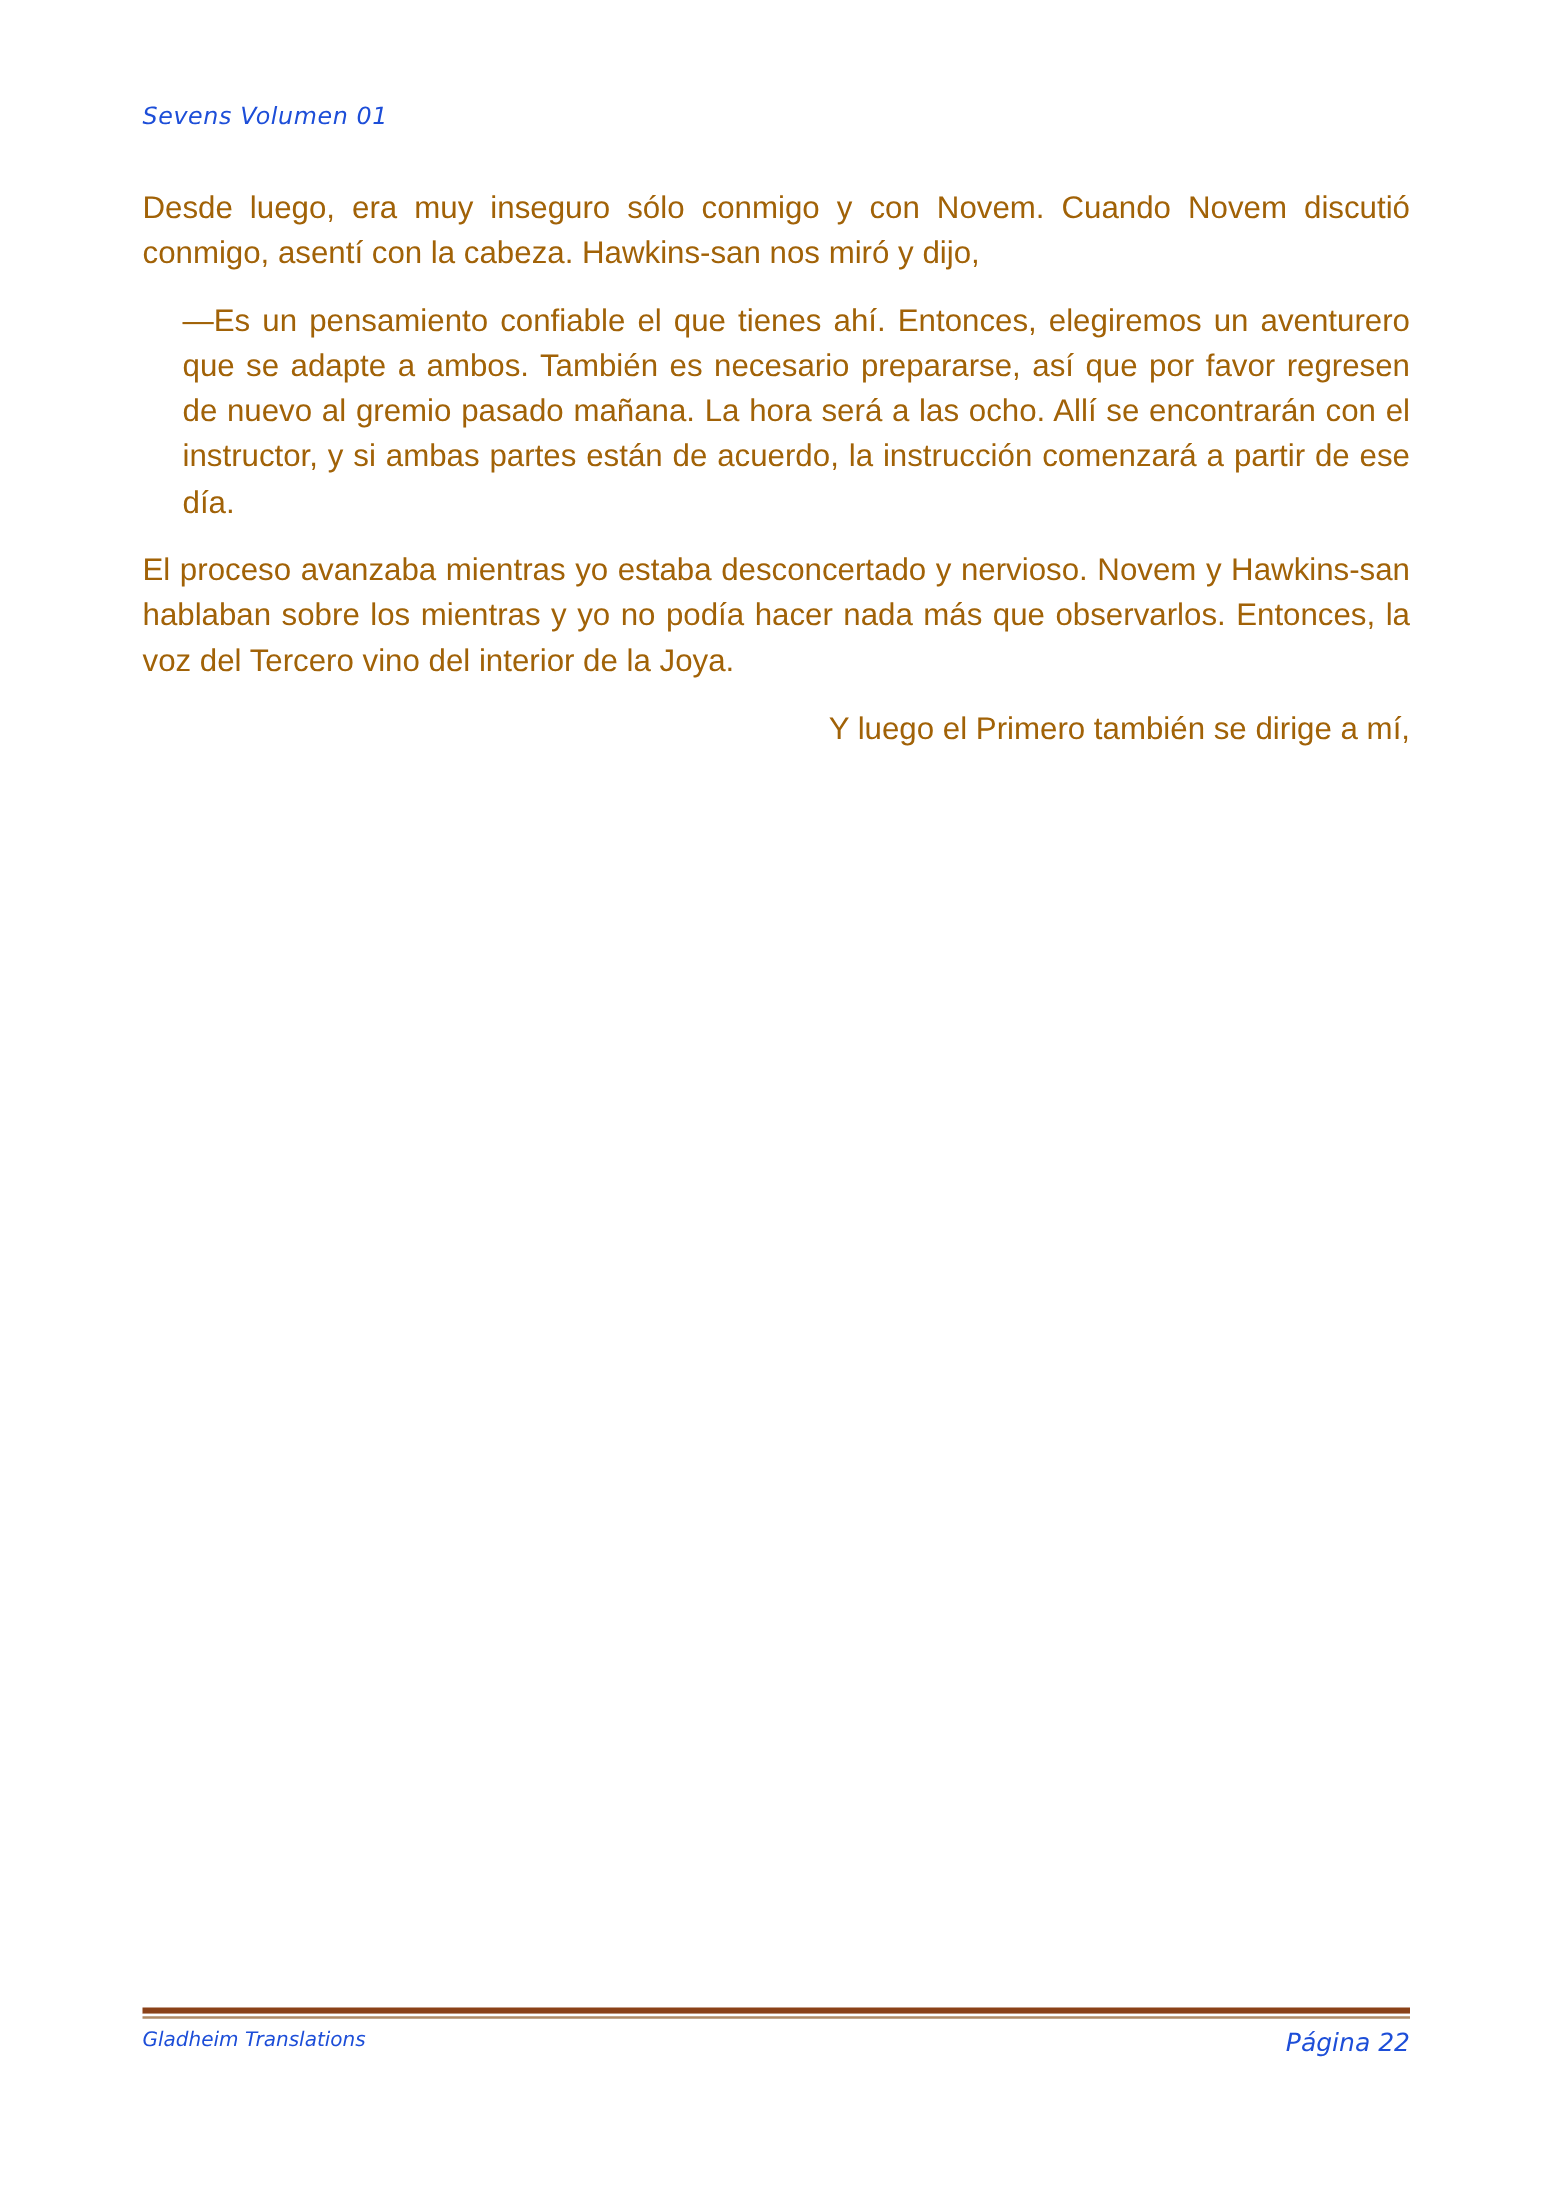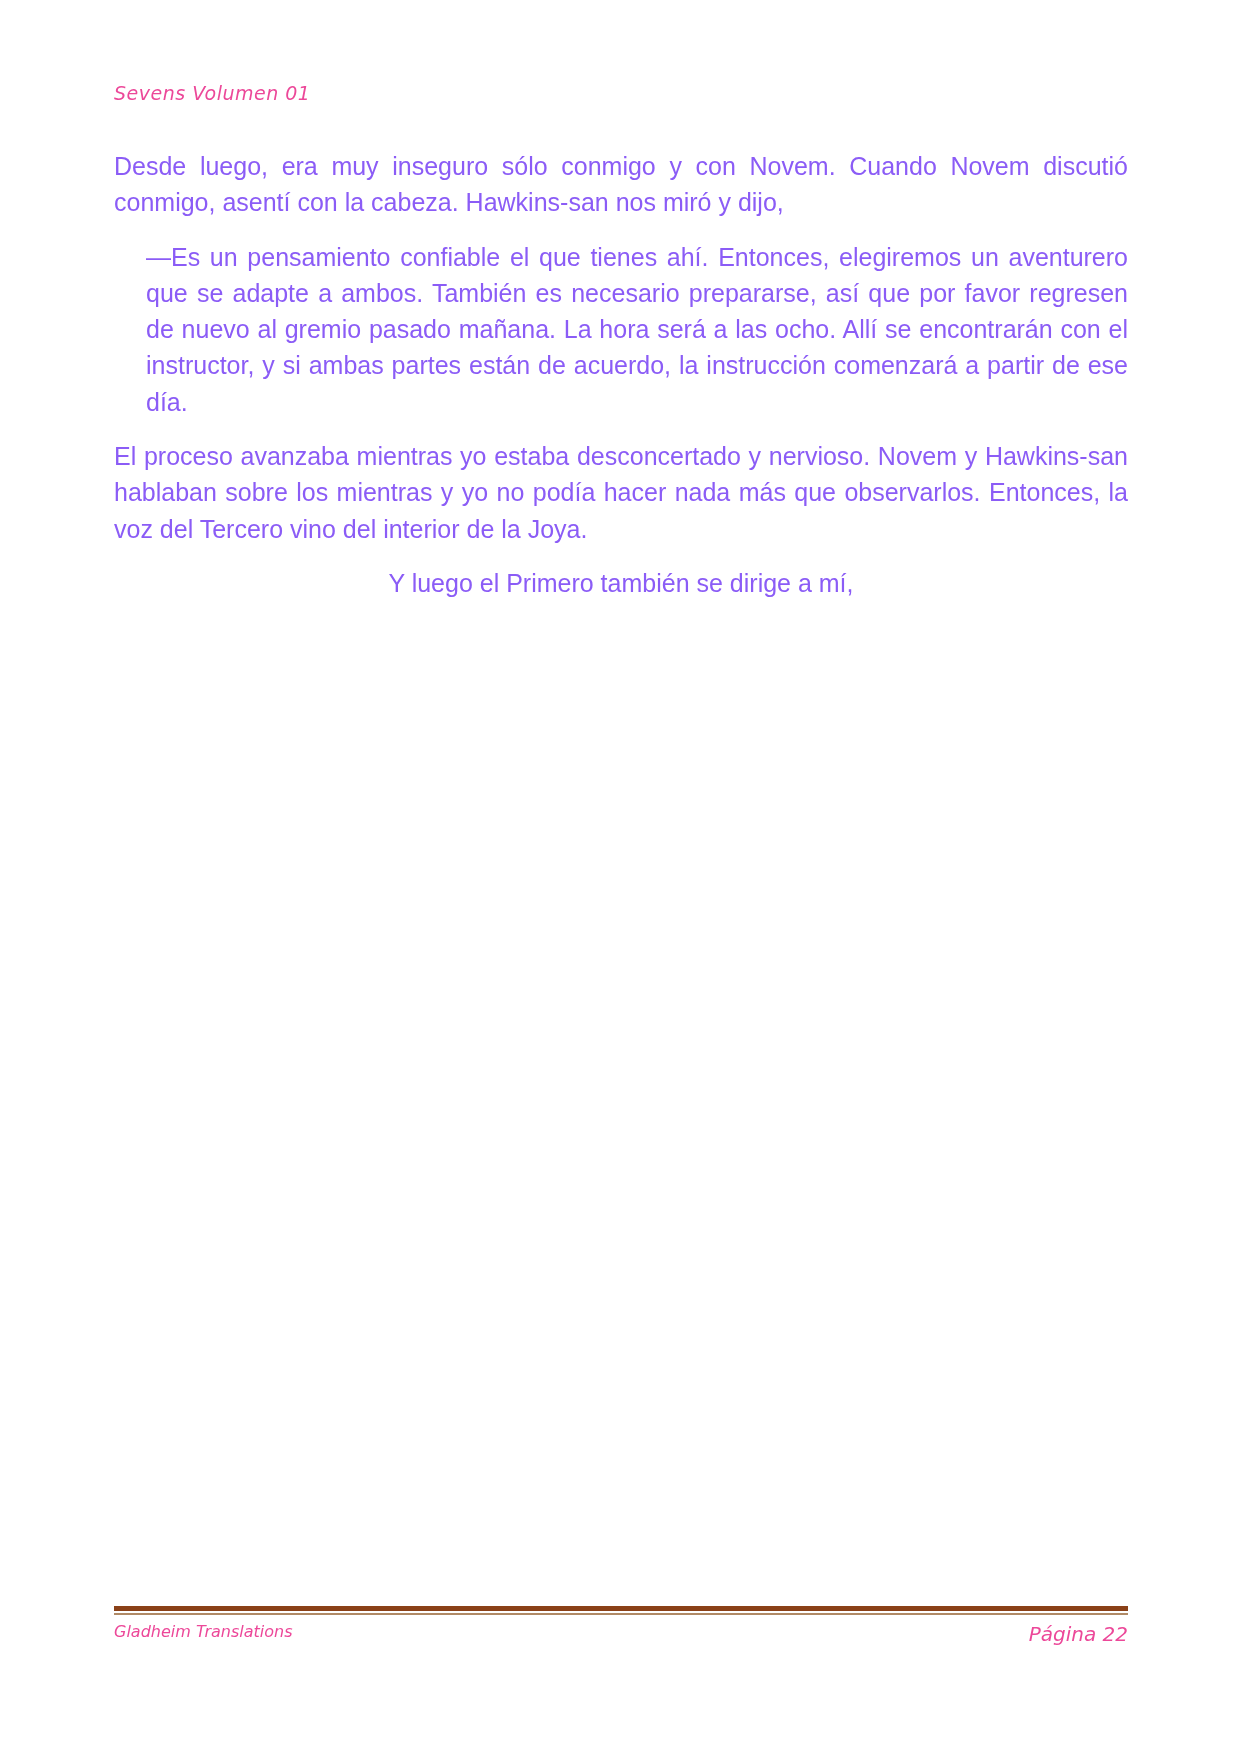--- a/index.html
+++ b/index.html
@@ -1,29 +1,29 @@
 <!DOCTYPE html>
 <html><head>
 <meta charset="utf-8">
 <style>
   html, body { margin: 0; padding: 0; background: #ffffff; }
   body { width: 1241px; height: 1754px; position: relative; overflow: hidden; }
-  .hand { font-family: "DejaVu Sans", sans-serif; font-style: italic; color: #ec4899; }
+  .hand { font-family: "DejaVu Sans", sans-serif; font-style: italic; color: #1d4ed8; }
   #header {
     position: absolute; left: 114px; top: 82px;
     font-size: 19px; letter-spacing: 0.5px;
   }
   #content {
     position: absolute; left: 114px; top: 148px; width: 1014px;
     font-family: "Liberation Sans", sans-serif; font-size: 25px; line-height: 36.3px;
-    color: #8b5cf6;
+    color: #a16207;
   }
   #content p { margin: 0 0 18px 0; text-align: justify; }
   #content p.quote-block { margin-left: 32px; margin-bottom: 18px; }
-  #content p.last { text-align: center; }
+  #content p.last { text-align: right; }
   #content p.bracket { text-indent: 6px; }
   #footer-rule {
     position: absolute; left: 114px; top: 1606px; width: 1014px; height: 9px;
   }
   #footer-rule .thick { height: 5px; background: #8a4118; }
   #footer-rule .gap { height: 2px; background: #ffffff; }
   #footer-rule .thin { height: 2px; background: #b08a66; }
   #footer-left { position: absolute; left: 114px; top: 1622px; font-size: 16px; }
   #footer-right { position: absolute; right: 113px; top: 1622px; font-size: 20px; margin-left: 17px; }
 </style>

